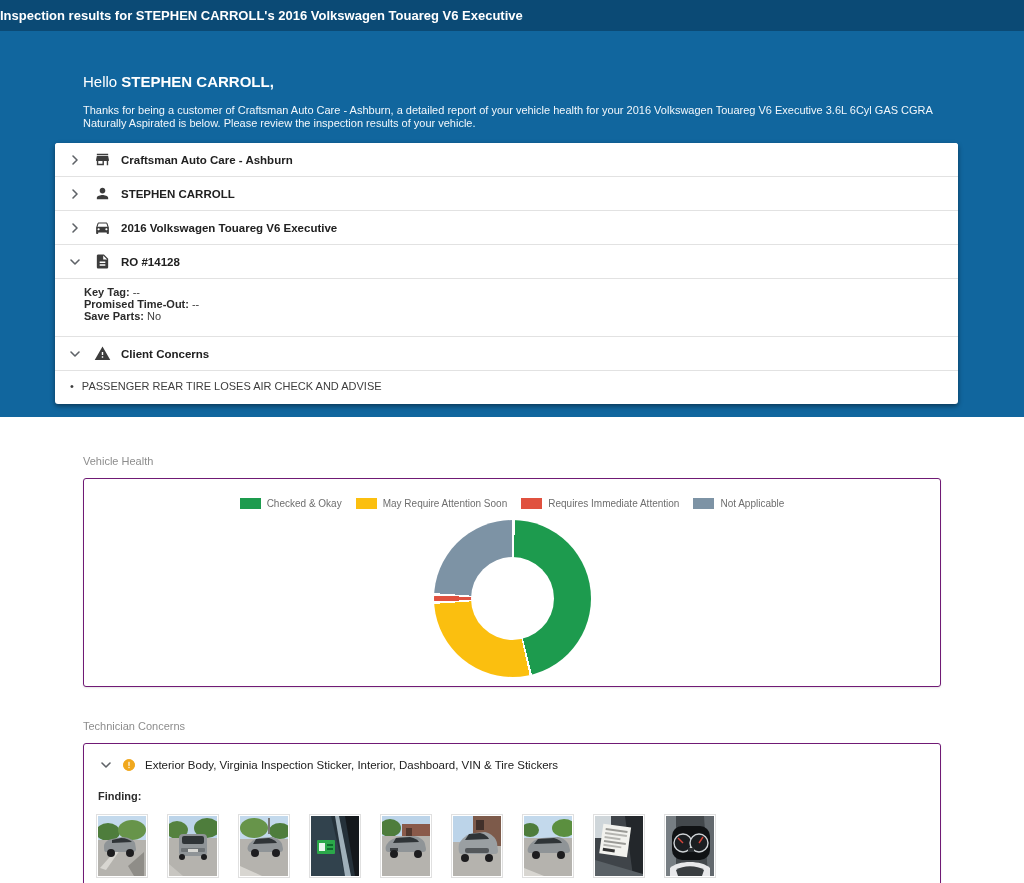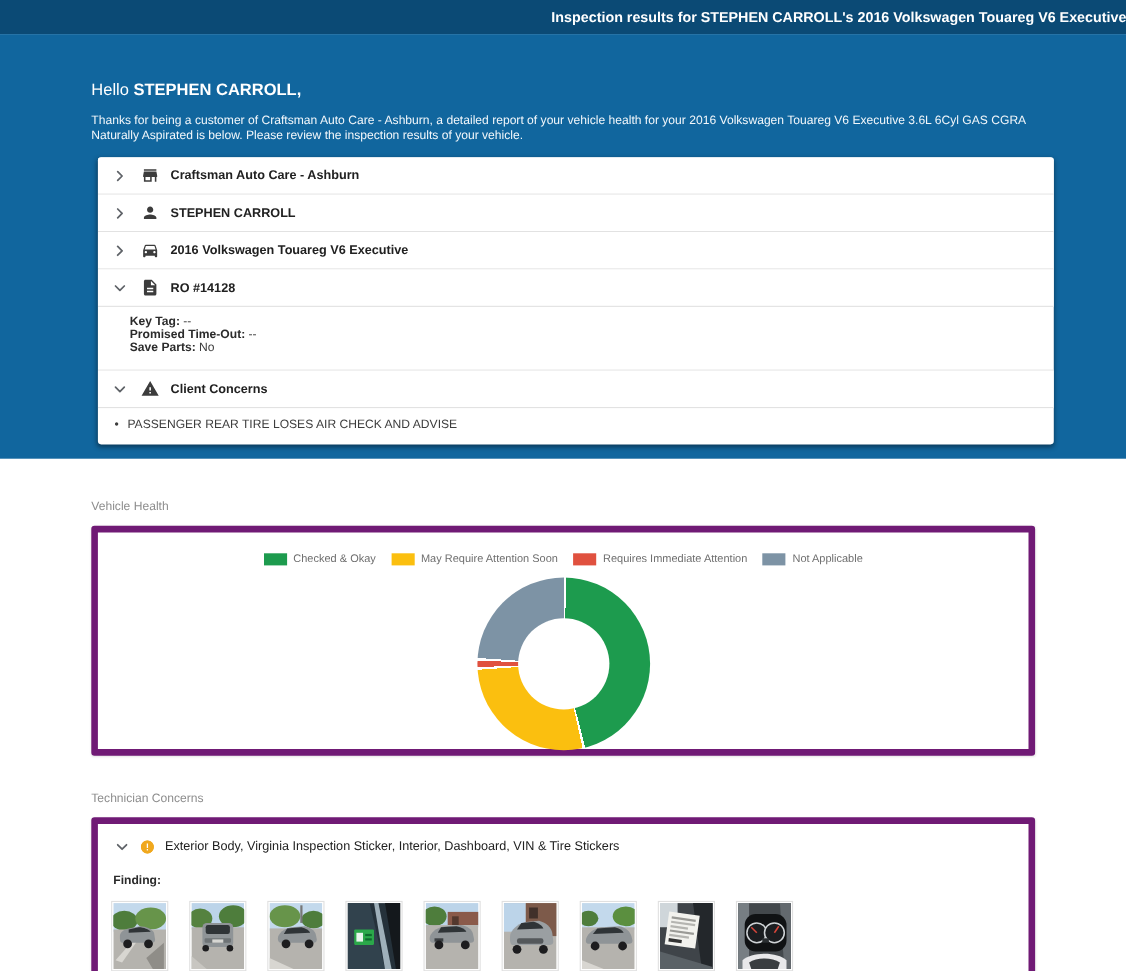--- a/index.html
+++ b/index.html
@@ -1,51 +1,51 @@
 <!DOCTYPE html>
 <html><head>
 <meta charset="utf-8">
 <style>
   * { margin:0; padding:0; box-sizing:border-box; }
   html,body { width:1024px; height:883px; overflow:hidden; background:#fff;
               font-family:"Liberation Sans", sans-serif; }
 
   
   .top-bar { height:31px; background:#0b4a75; }
-  .top-bar .title { display:block; text-align:right; line-height:31px;
+  .top-bar .title { display:block; text-align:left; line-height:31px;
                     color:#fff; font-size:13px; font-weight:bold; }
 
   
   .hero { background:#11669e; padding-bottom:13px; }
   .hello { padding:42px 109px 0 83px; color:#fff; font-size:15px; }
   .hello b { font-weight:bold; }
   .intro { margin:14px 83px 0 83px; color:#f2f7fb; font-size:11px; line-height:12.5px; }
 
-  .accordion-card { margin:14px 66px 0 89px; background:#fff; border-radius:3px;
+  .accordion-card { margin:14px 66px 0 55px; background:#fff; border-radius:3px;
                     box-shadow:0 2px 5px rgba(0,0,0,.45); overflow:hidden; }
   .acc-row { display:flex; align-items:center; height:34px; padding-left:12px;
              border-bottom:1px solid #e2e2e2; cursor:pointer; background:#fff; }
   .acc-row .chev { width:16px; height:16px; color:#5f6368; flex:0 0 16px; }
   .acc-row .tico { width:17px; height:17px; color:#3c3c3c; margin-left:11px; flex:0 0 17px; }
   .acc-row .lbl  { margin-left:10px; font-size:11.5px; font-weight:bold; color:#212121; }
   svg { display:block; }
 
   .ro-details { padding:7px 0 14px 29px; border-bottom:1px solid #e2e2e2; }
   .ro-line { font-size:11px; line-height:12px; color:#3d3d3d; }
   .ro-line .k { font-weight:bold; color:#2b2b2b; }
   .ro-line .v { margin-left:3px; }
 
   .concern-list { padding:9px 20px 12px 13px; }
   .concern-item { display:flex; align-items:flex-start; font-size:11px; color:#3d3d3d; }
   .concern-item .dot { margin:0 8px 0 2px; color:#3d3d3d; font-size:11px; }
 
   
   .section-label { margin:38px 0 0 83px; font-size:11px; color:#8d8d8d; }
 
-  .panel-card { margin:11px 83px 0 83px; background:#fff; border:6px solid #701a75;
+  .panel-card { margin:11px 83px 0 83px; background:#fff; border:1px solid #701a75;
                 border-radius:3px; box-shadow:0 1px 2px rgba(0,0,0,.10); }
   .chart-card { height:209px; }
 
   .legend { display:flex; justify-content:center; align-items:center; padding-top:19px; }
   .legend-item { display:flex; align-items:center; margin:0 7px; }
   .legend-swatch { width:21px; height:11px; margin-right:6px; }
   .legend-label { font-size:10px; color:#6e6e6e; }
 
   .donut-wrap { width:157px; height:157px; margin:11px auto 0; position:relative; }
   .donut { width:157px; height:157px; border-radius:50%; }

